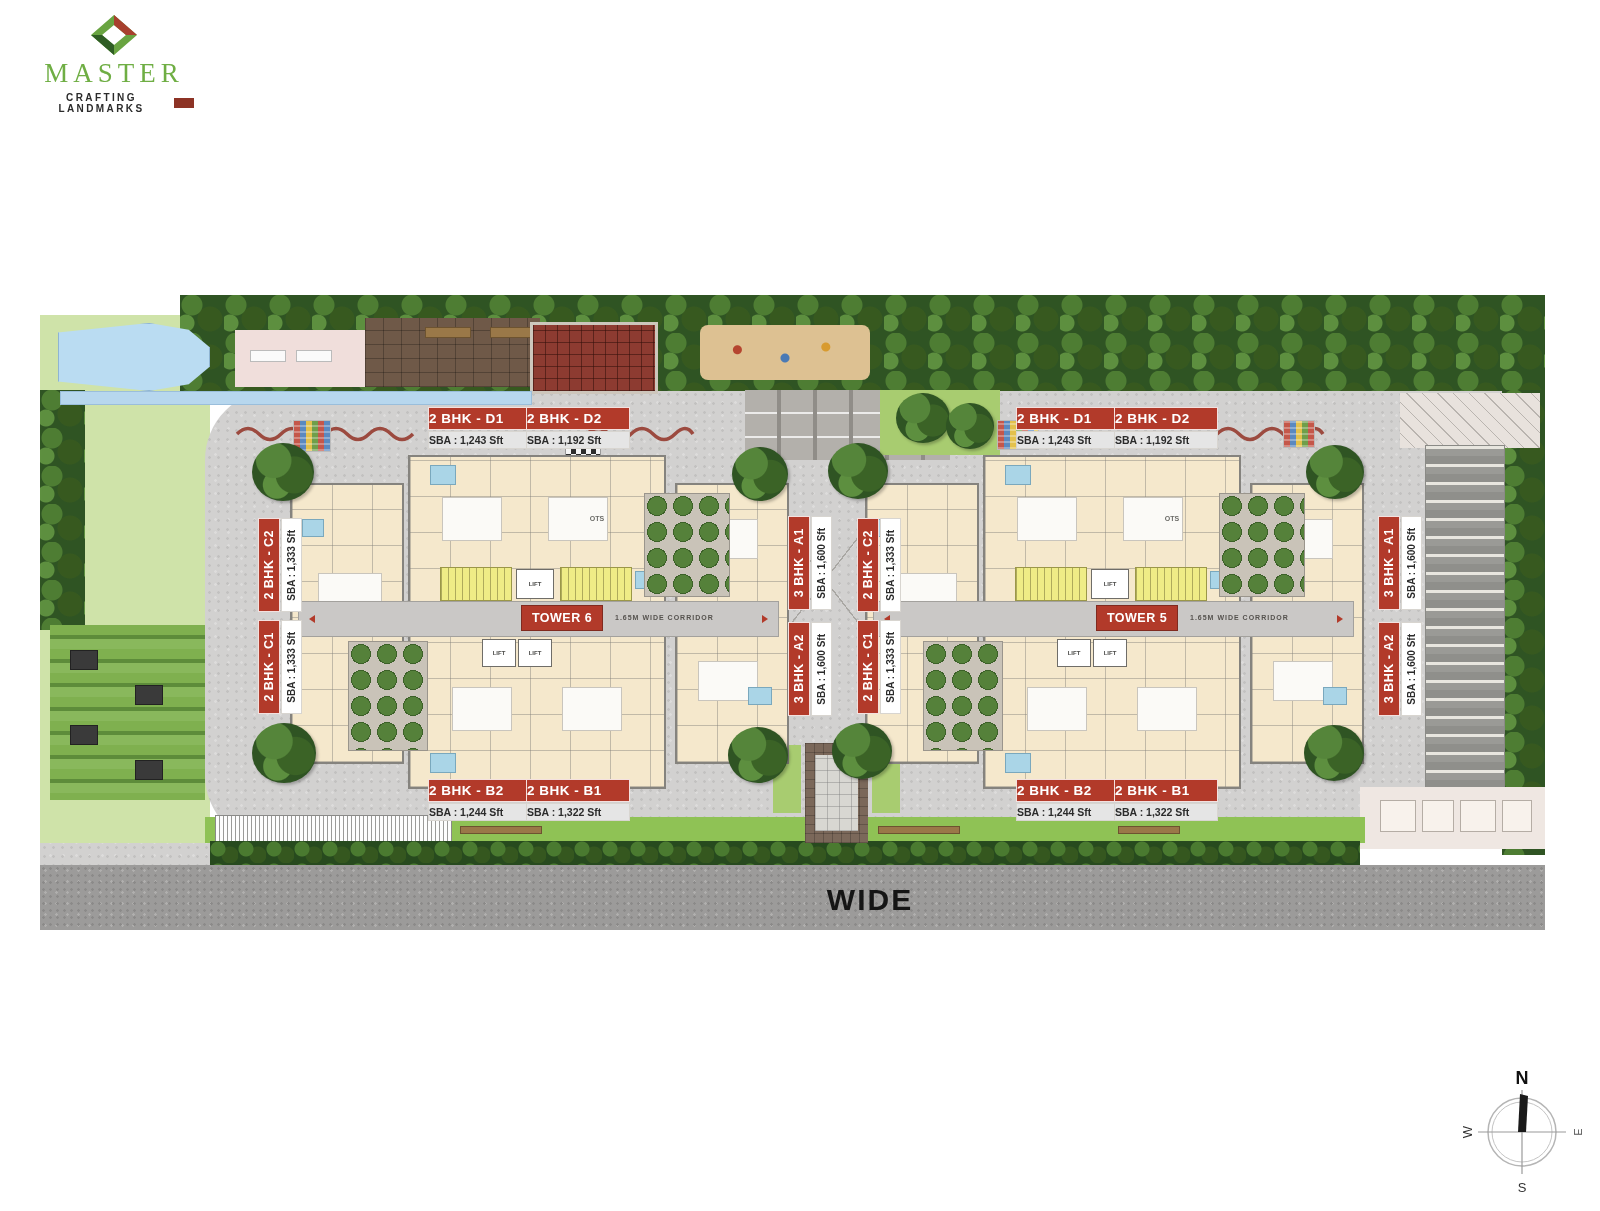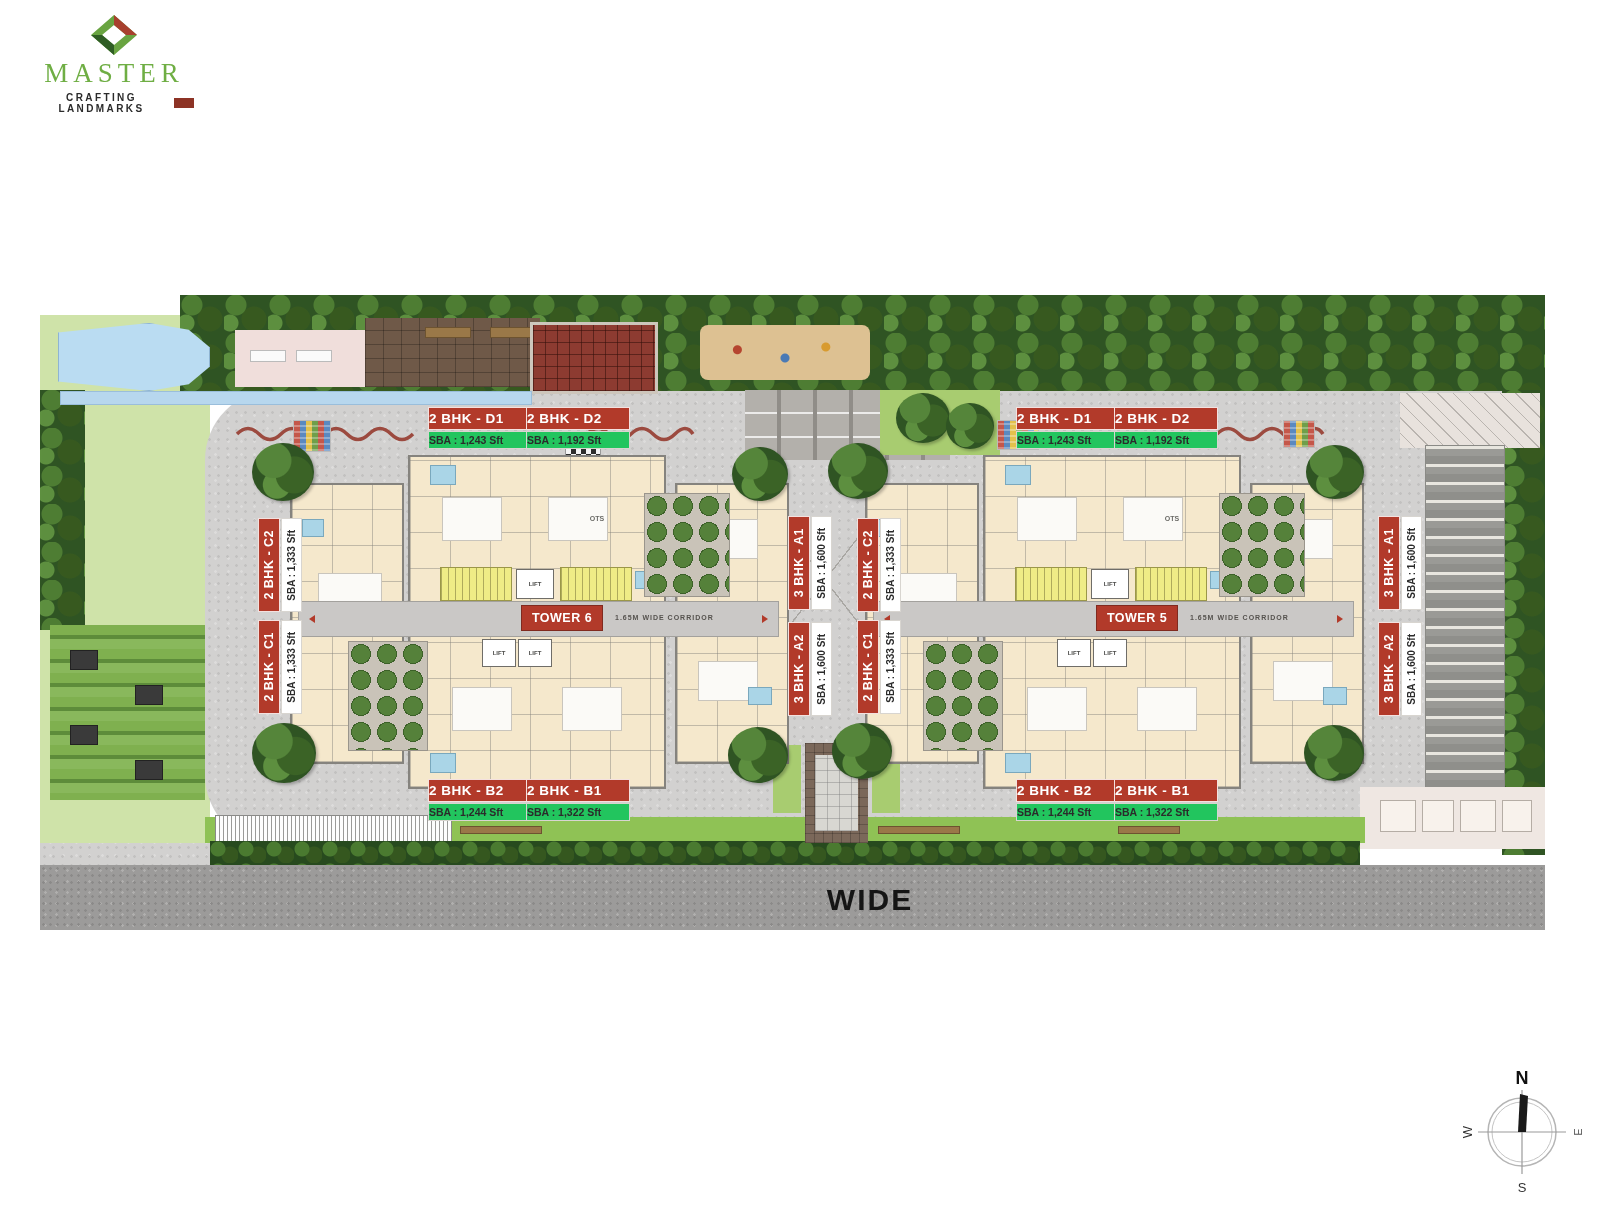--- a/index.html
+++ b/index.html
@@ -129,21 +129,21 @@
     color:#55524e;font-weight:700;}
   .arrow{position:absolute;top:13px;width:0;height:0;border-top:4px solid transparent;
     border-bottom:4px solid transparent;}
   .arrowL{left:10px;border-right:6px solid #b23a2a;}
   .arrowR{right:10px;border-left:6px solid #b23a2a;}
 
   
   .ulabel{position:absolute;width:104px;text-align:left;z-index:30;}
   .ured{display:block;background:var(--label_red,#b23a2a);border:1px solid rgba(255,255,255,.85);
     color:#fff;font-size:13.5px;font-weight:700;padding:3px 0;letter-spacing:.5px;}
-  .usba{display:block;background:#22c55e;border:1px solid #d8d5d0;color:#2b2b2b;
+  .usba{display:block;background:#e5e5e5;border:1px solid #d8d5d0;color:#2b2b2b;
     font-size:10.5px;font-weight:700;padding:2px 0;margin-top:1px;}
   .vlabel{position:absolute;display:flex;z-index:30;}
   .vred,.vsba{display:flex;align-items:center;justify-content:center;height:92px;}
   .vred{width:20px;background:var(--label_red,#b23a2a);border:1px solid rgba(255,255,255,.85);}
   .vsba{width:19px;background:#fff;border:1px solid #d8d5d0;margin-left:1px;}
   .vred span,.vsba span{writing-mode:vertical-rl;transform:rotate(180deg);white-space:nowrap;}
   .vred span{color:#fff;font-size:12.5px;font-weight:700;letter-spacing:.5px;}
   .vsba span{color:#2b2b2b;font-size:10px;font-weight:700;}
 
   .squig{position:absolute;z-index:6;}

